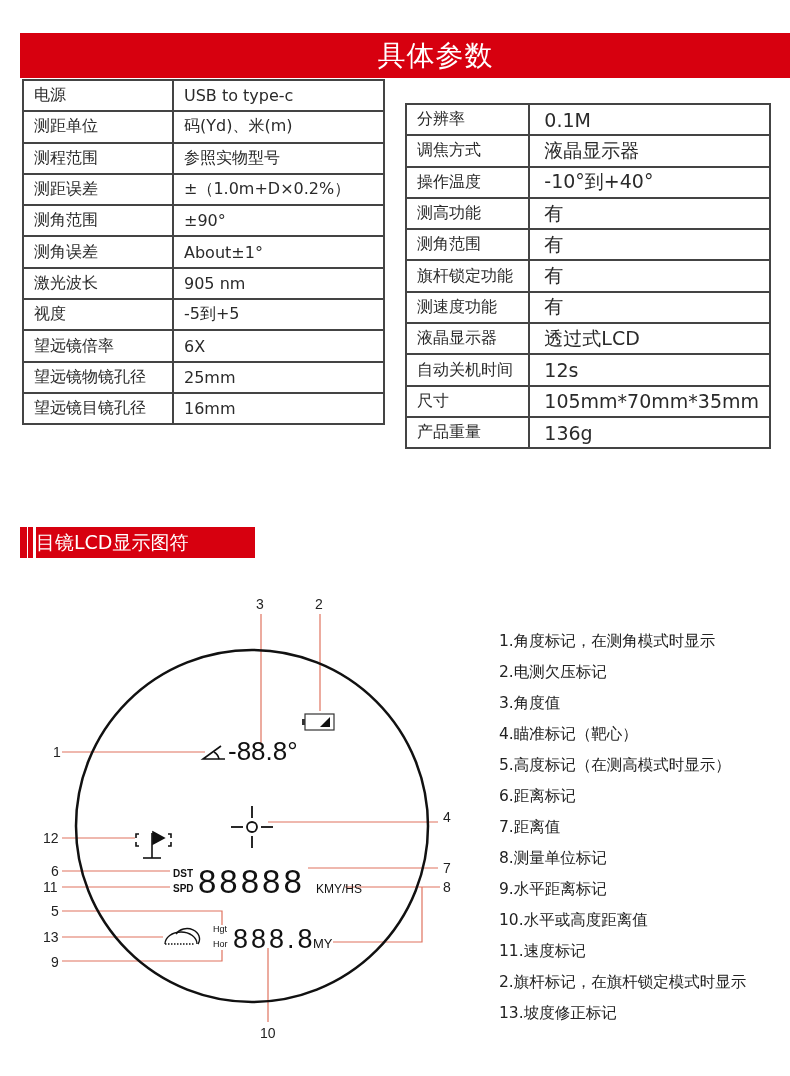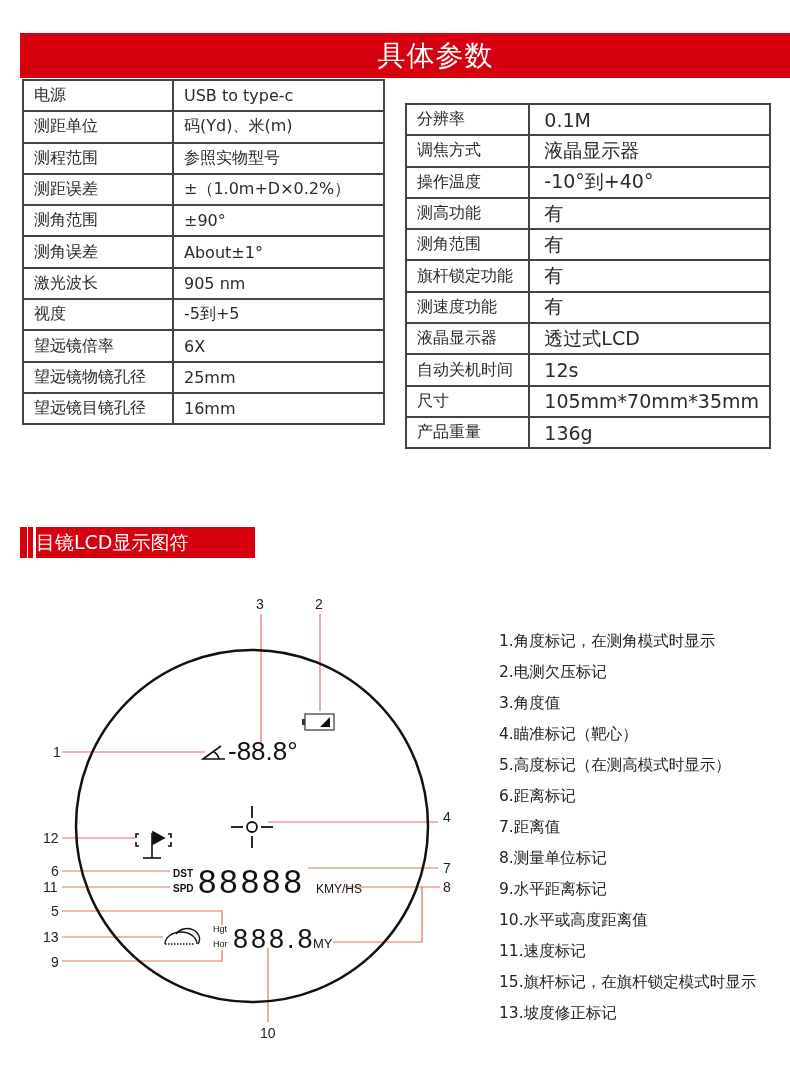--- a/index.html
+++ b/index.html
@@ -222,15 +222,15 @@
     <div>2.电测欠压标记</div>
     <div>3.角度值</div>
     <div>4.瞄准标记（靶心）</div>
     <div>5.高度标记（在测高模式时显示）</div>
     <div>6.距离标记</div>
     <div>7.距离值</div>
     <div>8.测量单位标记</div>
     <div>9.水平距离标记</div>
     <div>10.水平或高度距离值</div>
     <div>11.速度标记</div>
-    <div>15.旗杆标记，在旗杆锁定模式时显示</div>
+    <div>2.旗杆标记，在旗杆锁定模式时显示</div>
     <div>13.坡度修正标记</div>
   </div>
 
 </body></html>

